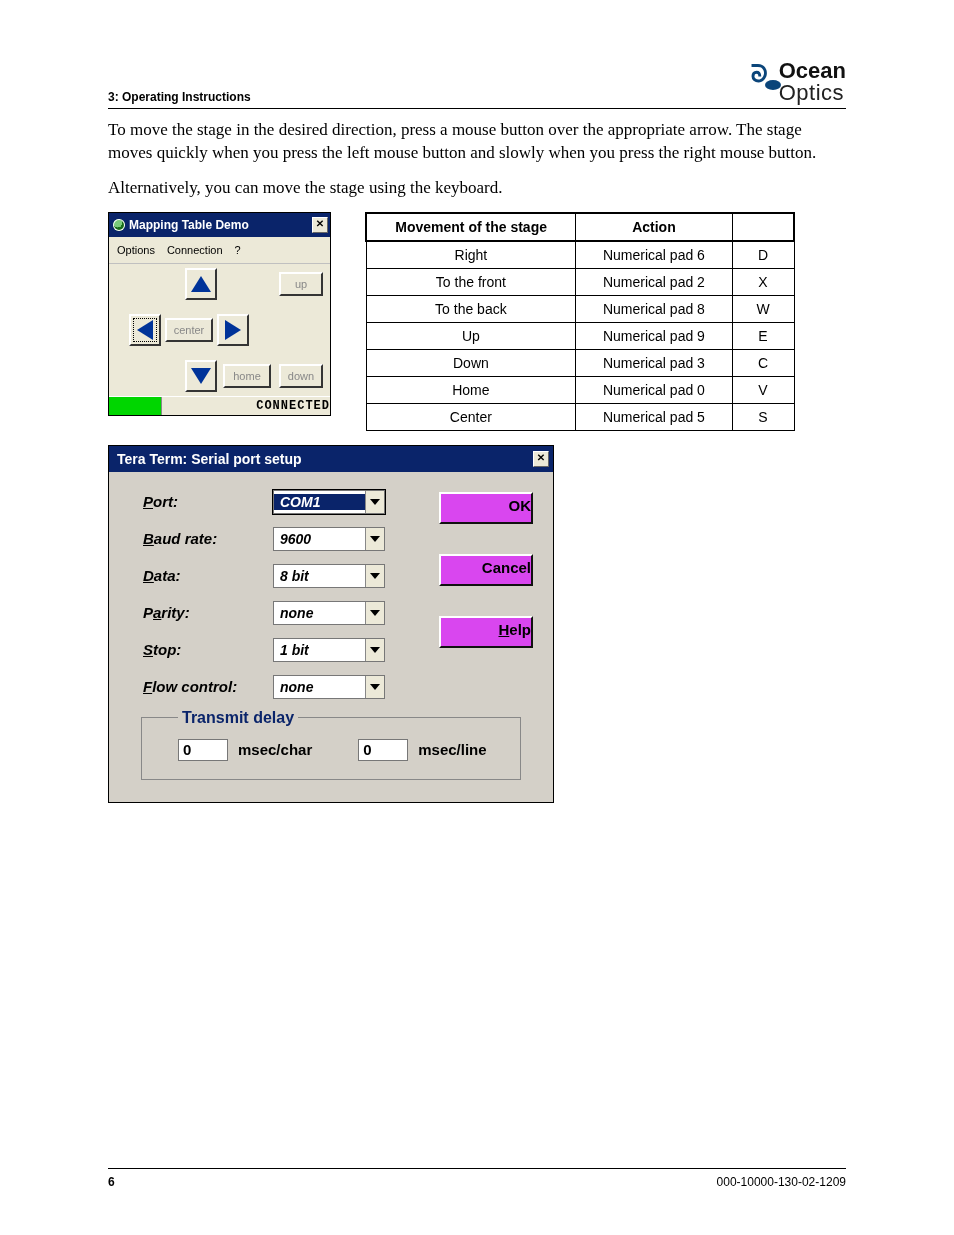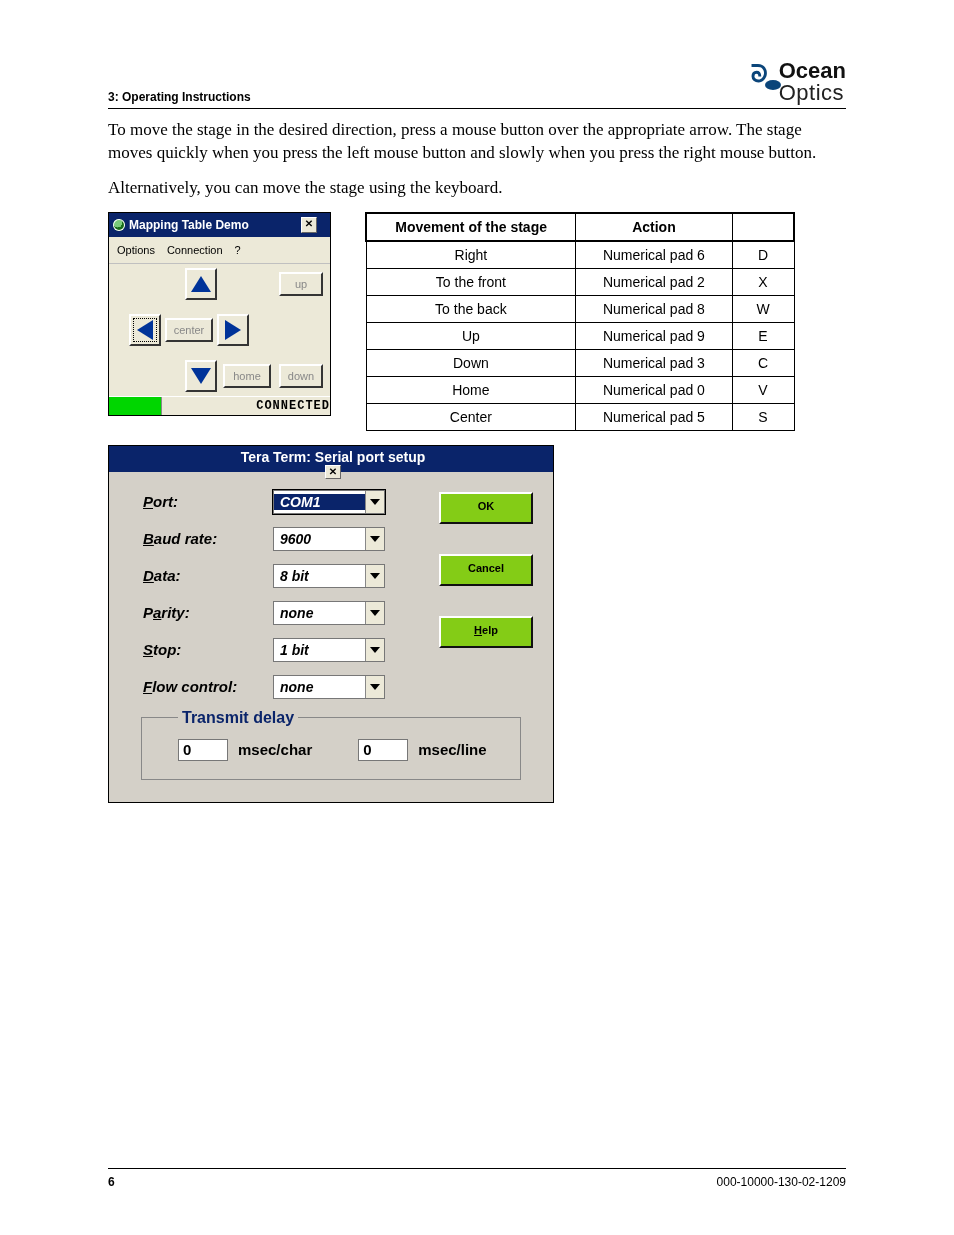--- a/index.html
+++ b/index.html
@@ -88,21 +88,21 @@
     background: #ece9d8;
   }
   .map-titlebar {
     display: flex;
     align-items: center;
     justify-content: space-between;
     background: #0a246a;
     color: #fff;
     font-weight: bold;
     font-size: 12px;
-    padding: 3px 13px 3px 4px;
+    padding: 3px 2px 3px 4px;
     height: 18px;
   }
   .map-titlebar .title-left {
     display: flex;
     align-items: center;
     gap: 4px;
   }
   .map-titlebar .globe {
     width: 12px; height: 12px;
     border-radius: 50%;
@@ -214,21 +214,20 @@
   .tt-titlebar {
     display: flex;
     align-items: center;
     justify-content: space-between;
     background: #0a246a;
     color: #fff;
     font-weight: bold;
     font-size: 14px;
     padding: 3px 4px 3px 8px;
     height: 20px;
-    flex-direction: column;
   }
   .tt-body {
     padding: 18px 20px 10px 34px;
     display: flex;
     gap: 28px;
     align-items: flex-start;
   }
   .tt-form {
     flex: 1;
     display: grid;
@@ -268,27 +267,27 @@
   }
   .tt-buttons {
     width: 94px;
     display: flex;
     flex-direction: column;
     gap: 30px;
     padding-top: 2px;
   }
   .tt-btn {
     height: 28px;
-    background: #84cc16;
+    background: #d946ef;
     border: 2px outset #fff;
     border-right-color:#666;
     border-bottom-color:#666;
     font-weight: bold;
-    font-size: 11px;
-    text-align: center;
+    font-size: 15px;
+    text-align: right;
     line-height: 24px;
   }
   .tt-btn span.ul { text-decoration: underline; }
 
   fieldset.transmit {
     margin: 0 32px 22px 32px;
     border: 1px solid #888;
     padding: 12px 18px 18px 36px;
     font-weight: bold;
   }

